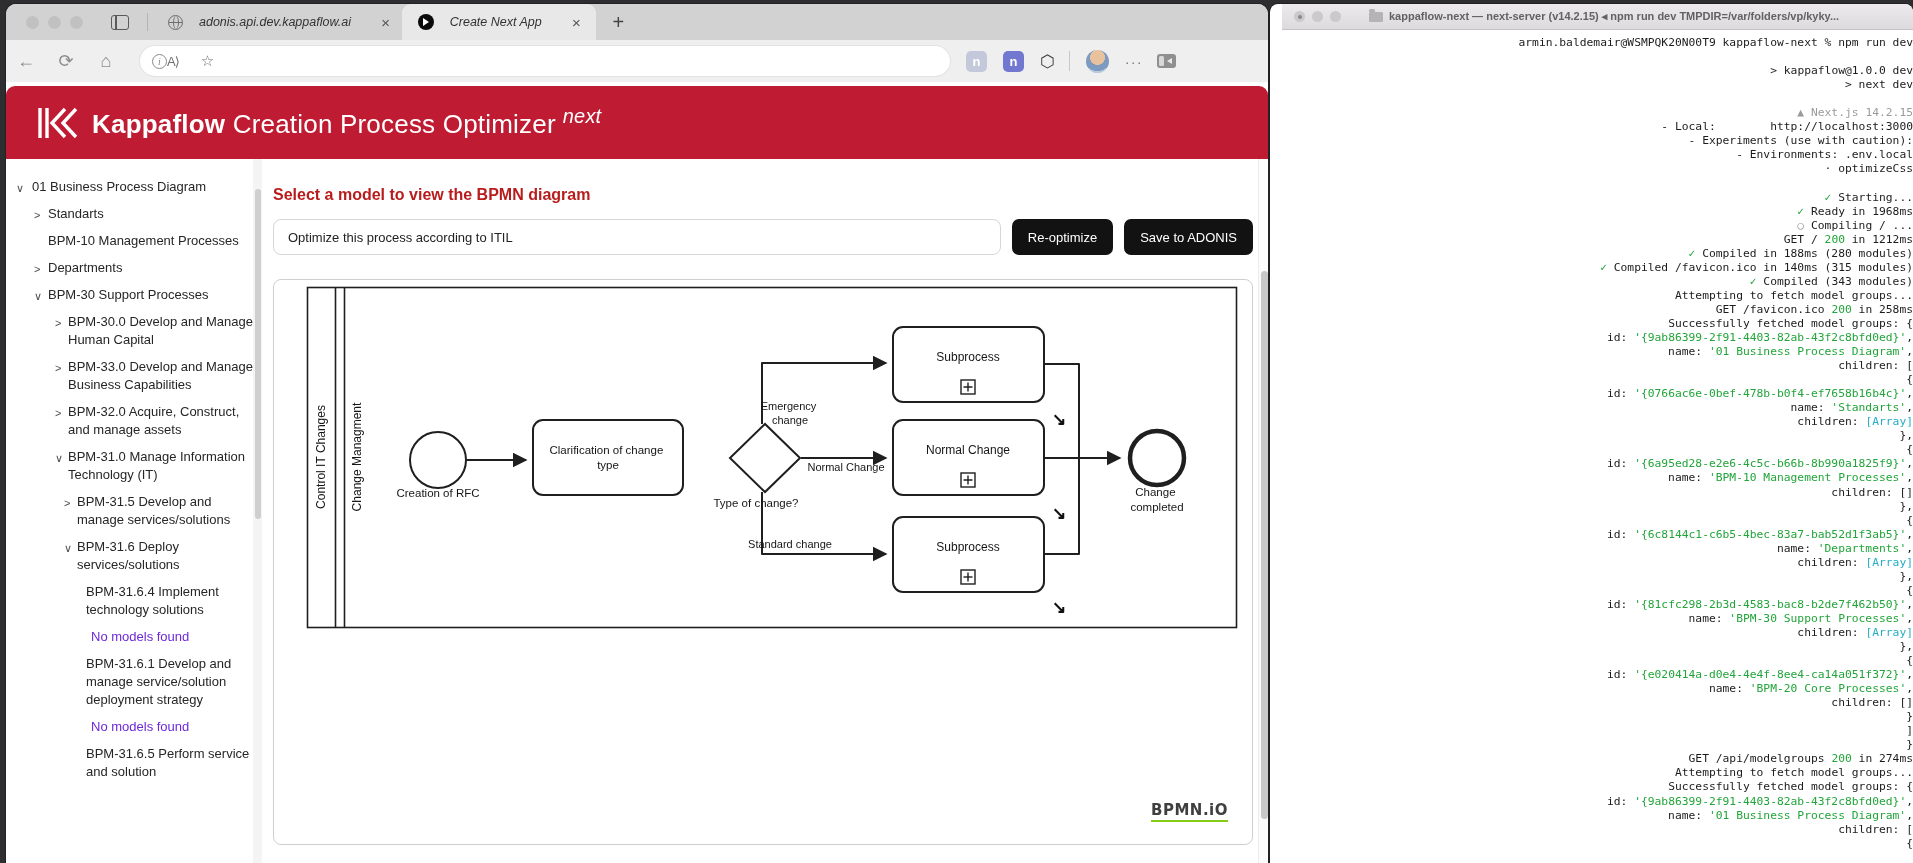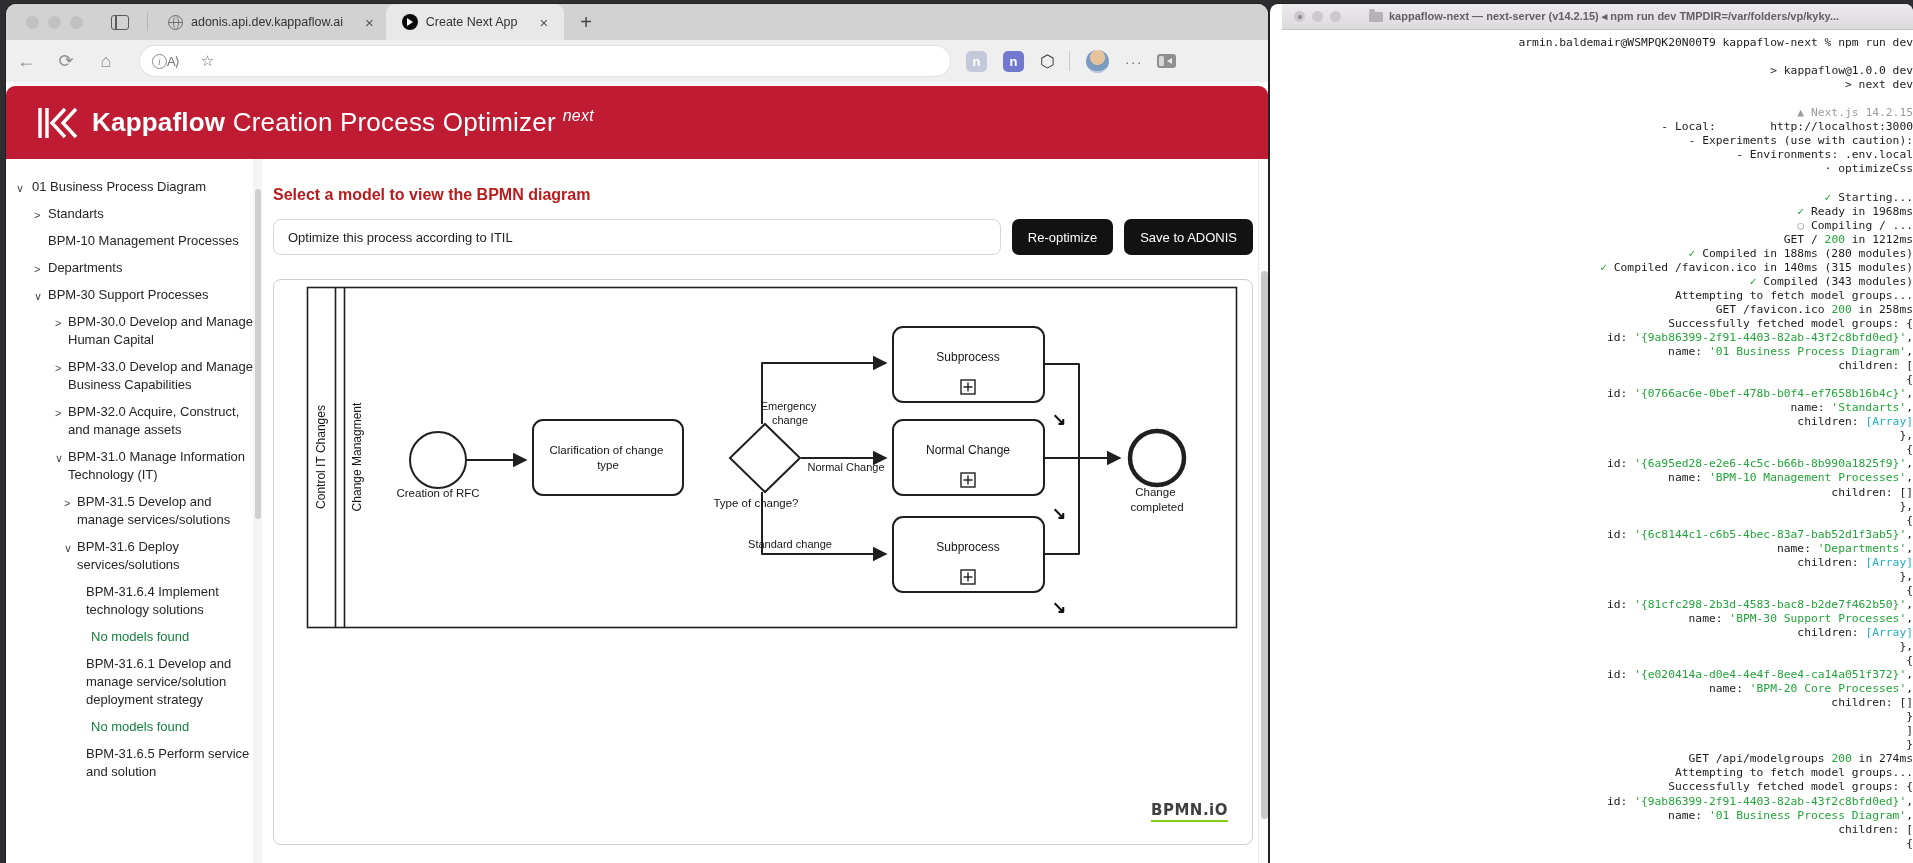--- a/index.html
+++ b/index.html
@@ -6,21 +6,21 @@
   html,body { width:1913px; height:863px; background:#2e2e30; font-family:"Liberation Sans", sans-serif; overflow:hidden; }
 
   
   .browser { position:absolute; left:6px; top:4px; width:1262px; height:859px; background:#fff; border-radius:10px 10px 0 0; overflow:hidden; box-shadow:0 0 0 1px rgba(0,0,0,.25); }
   .tabbar { position:absolute; top:0; left:0; right:0; height:36px; background:#d3d2d3; display:flex; align-items:center; }
   .tl-dots { display:flex; gap:9px; padding:0 14px 0 20px; }
   .tl-dot { width:13px; height:13px; border-radius:50%; background:#c2c1c2; }
   .sidebar-toggle { width:18px; height:15px; border:1.8px solid #5a5a5a; border-radius:3px; position:relative; margin:0 10px 0 14px; }
   .sidebar-toggle::before { content:""; position:absolute; left:3px; top:0; bottom:0; width:1.8px; background:#5a5a5a; }
   .tab-divider { width:1px; height:18px; background:#b4b4b4; margin:0 8px; }
-  .tab { display:flex; align-items:center; gap:8px; height:36px; padding:0 12px; color:#333; font-size:12.5px; }
+  .tab { display:flex; align-items:center; gap:16px; height:36px; padding:0 12px; color:#333; font-size:12.5px;font-style:italic; }
   .tab.active { background:#e9e8e9; border-radius:9px 9px 0 0; padding:0 16px; }
   .globe-ic { width:15px; height:15px; border:1.4px solid #6e6e6e; border-radius:50%; position:relative; flex:none; }
   .globe-ic::before { content:""; position:absolute; inset:0; border-left:1.1px solid #6e6e6e; border-right:1.1px solid #6e6e6e; border-radius:50%; left:3.5px; right:3.5px; }
   .globe-ic::after { content:""; position:absolute; left:0; right:0; top:6px; border-top:1.1px solid #6e6e6e; }
   .next-ic { width:16px; height:16px; border-radius:50%; background:#0a0a0a; position:relative; flex:none; }
   .next-ic::before { content:""; position:absolute; left:5px; top:4px; border-left:6px solid #fff; border-top:4px solid transparent; border-bottom:4px solid transparent; }
   .tab-close { color:#555; font-size:15px; margin-left:14px; }
   .newtab { color:#444; font-size:20px; font-weight:300; margin-left:16px; }
 
   .toolbar { position:absolute; top:36px; left:0; right:0; height:42px; background:#f0eff0; display:flex; align-items:center; }
@@ -38,28 +38,28 @@
   .more-ic { color:#7b7b7b; font-size:15px; letter-spacing:1px; margin-left:16px; }
   .panel-ic { width:19px; height:14px; background:#8f8f8f; border-radius:3px; margin:0 14px 0 14px; position:relative; }
   .panel-ic::before { content:""; position:absolute; left:2px; top:2px; bottom:2px; width:5px; background:#d8d8d8; border-radius:1.5px; }
   .panel-ic::after { content:""; position:absolute; right:4px; top:4px; border-right:5px solid #e8e8e8; border-top:3px solid transparent; border-bottom:3px solid transparent; }
 
   .viewport { position:absolute; top:78px; left:0; right:0; bottom:0; background:#fff; }
 
   .app-header { position:absolute; top:4px; left:0; right:0; height:73px; background:var(--brand-red,#bf1c33); border-radius:9px 9px 0 0; display:flex; align-items:center; padding-left:32px; color:#fff; }
   .brand-text { font-size:26px; margin-left:12px; letter-spacing:.2px; }
   .brand-text b { font-weight:bold; }
-  .brand-next { font-size:16px; font-style:italic; vertical-align:10px; margin-left:7px; }
+  .brand-next { font-size:20px; font-style:italic; vertical-align:10px; margin-left:7px; }
 
   .side-tree { position:absolute; top:77px; left:0; width:256px; bottom:0; border-right:1px solid #e6e6e6; overflow:hidden; padding-top:19px; background:#fff; }
   .tree-scroll { position:absolute; top:77px; left:247px; width:9px; bottom:0; background:#f4f4f4; }
   .tree-scroll .thumb { position:absolute; left:1.5px; width:6px; border-radius:3px; background:#cfcfcf; top:30px; height:330px; }
   .tree-item { position:relative; font-size:13px; line-height:18px; color:#262626; margin-bottom:9px; }
   .tree-item .chev { position:absolute; top:1px; color:#4c4c4c; font-size:11px; }
-  .tree-item.muted { color:#15803d; }
+  .tree-item.muted { color:#6d28d9; }
   .lvl-0 { padding-left:26px; } .lvl-0 .chev { left:10px; }
   .lvl-1 { padding-left:42px; } .lvl-1 .chev { left:28px; }
   .lvl-2 { padding-left:62px; } .lvl-2 .chev { left:49px; }
   .lvl-3 { padding-left:71px; } .lvl-3 .chev { left:58px; }
   .lvl-4 { padding-left:80px; }
   .lvl-4.muted { padding-left:85px; }
 
   .main { position:absolute; top:77px; left:257px; right:10px; bottom:0; padding:27px 0 0 10px; background:#fff; }
   .page-h1 { font-size:16px; font-weight:bold; color:#b91c1c; margin-bottom:15px; }
   .prompt-row { display:flex; width:980px; gap:11px; }

